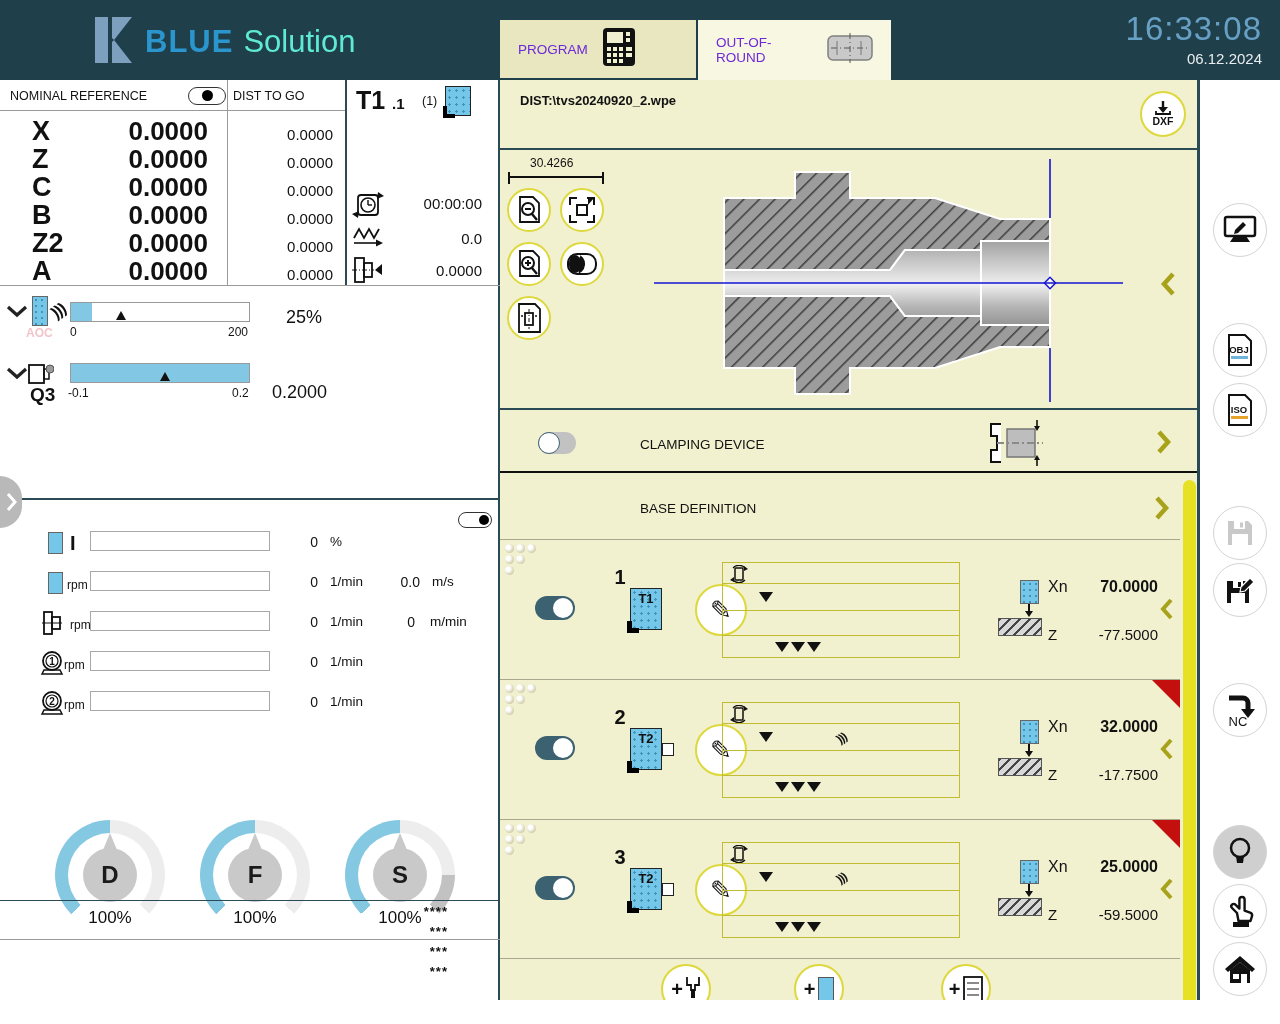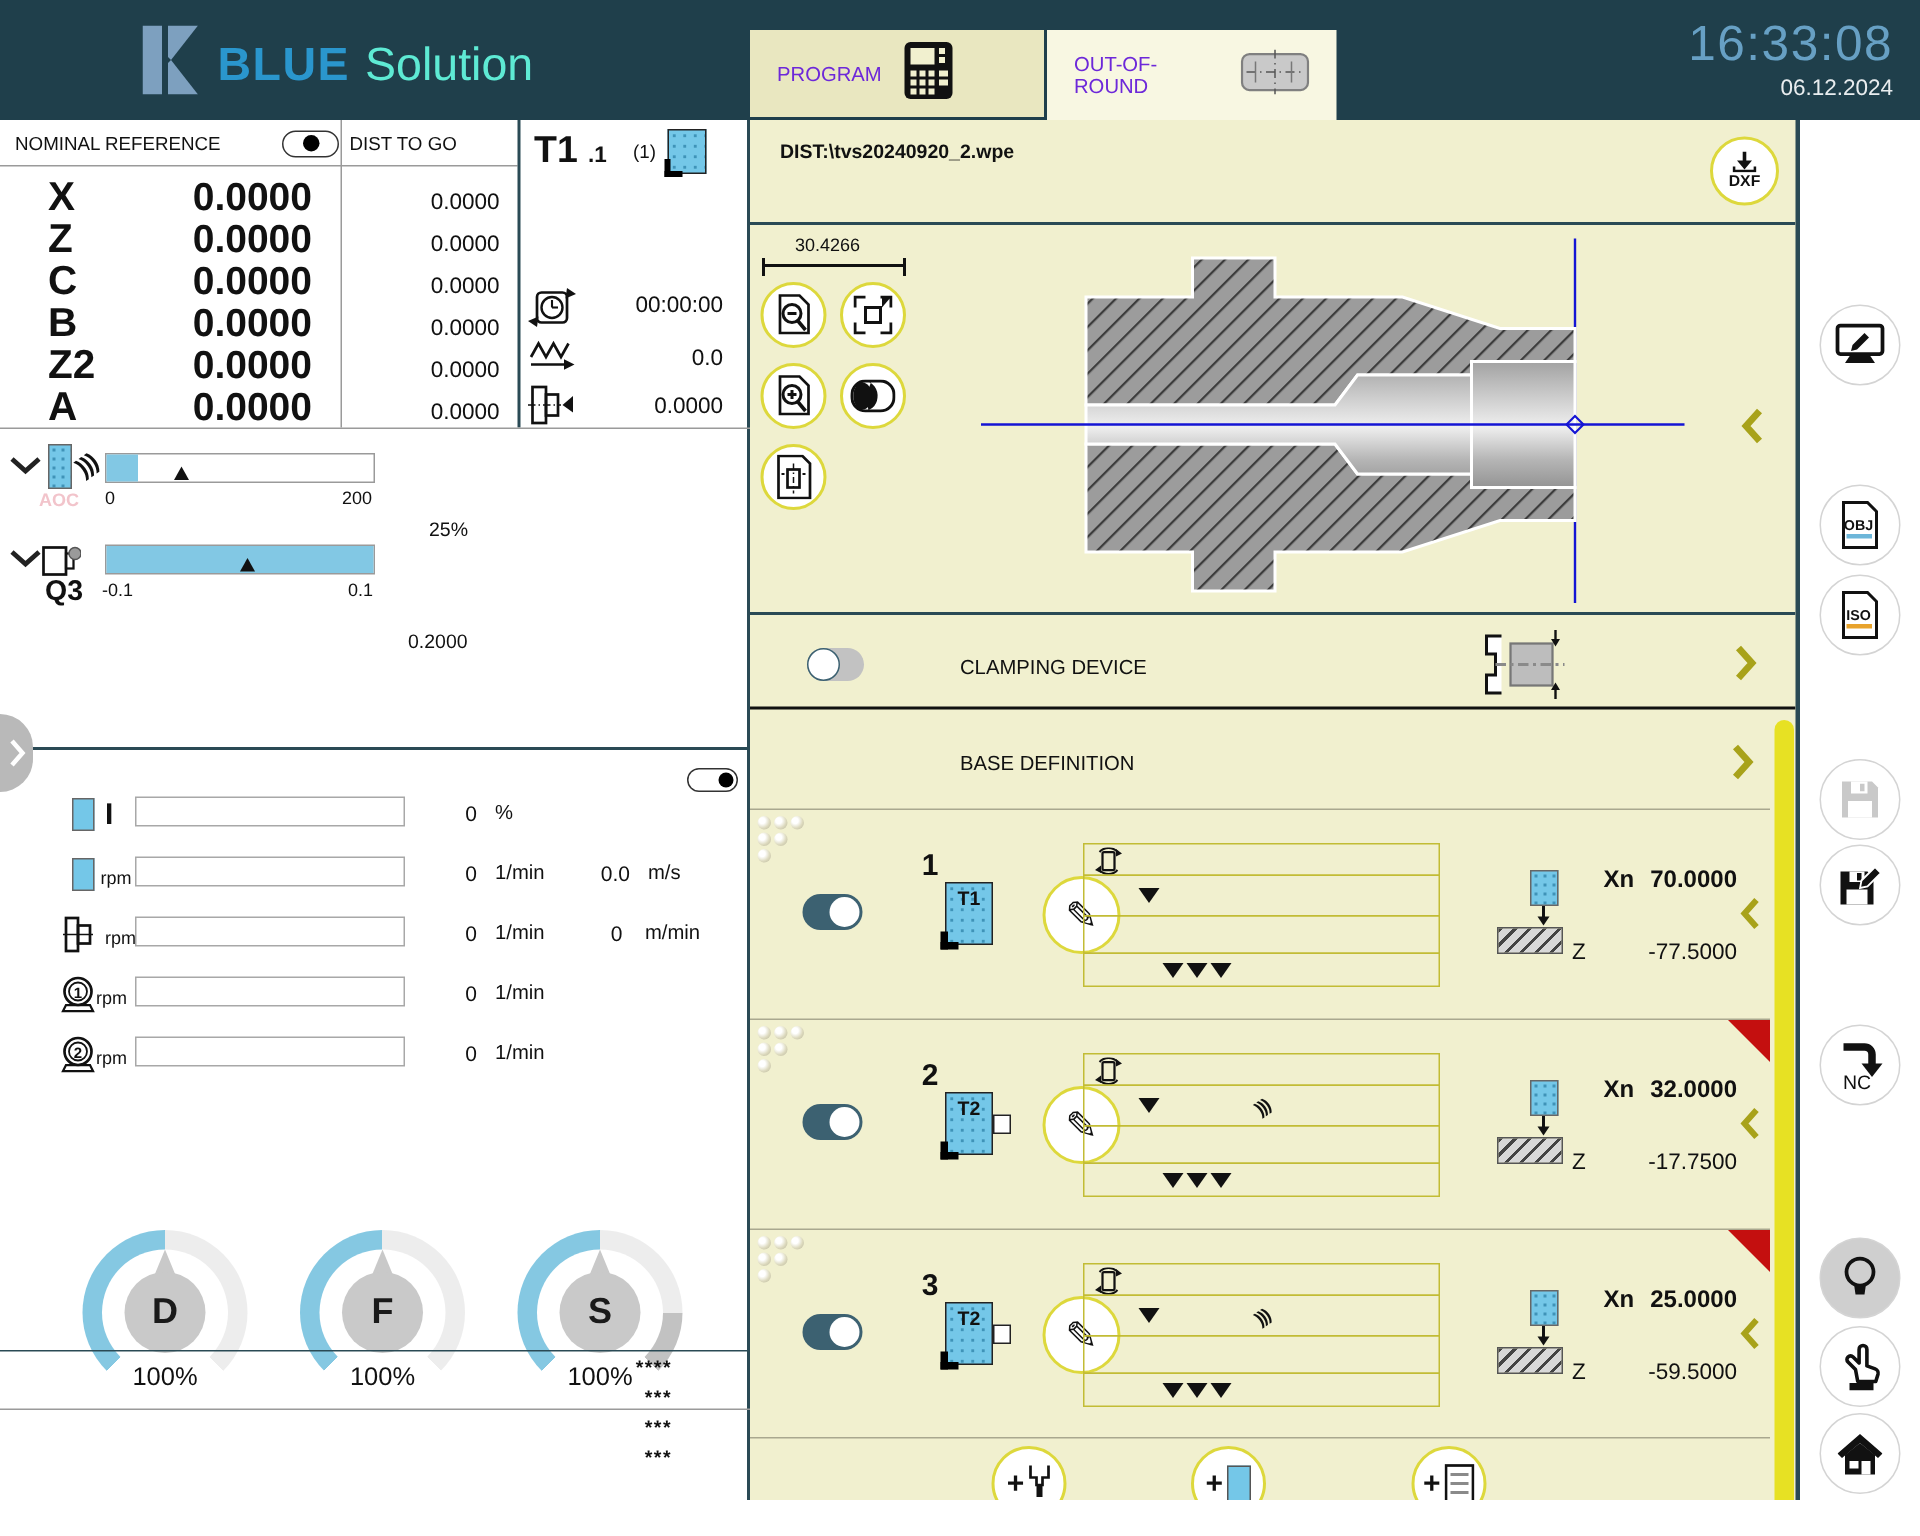--- a/index.html
+++ b/index.html
@@ -40,21 +40,21 @@
   .tool-chip .lbr { position:absolute; left:-3px; bottom:-3px; width:12px; height:12px;
     border-left:4px solid #000; border-bottom:4px solid #000; }
   .info-val { position:absolute; font-size:15px; text-align:right; width:110px; }
 
   
   .track { position:absolute; width:180px; height:20px; background:#fff; border:1px solid #9a9a9a; }
   .track .fill { position:absolute; left:0; top:0; bottom:0; background:#82c8e4; }
   .track .mark { position:absolute; bottom:1px; width:0; height:0;
     border-left:5px solid transparent; border-right:5px solid transparent; border-bottom:9px solid #111; }
   .tick { position:absolute; font-size:12px; }
-  .slider-val { position:absolute; font-size:13px;margin-top:38px; }
+  .slider-val { position:absolute; font-size:18px; }
   .aoc { font-size:12px; font-weight:bold; color:#f2c4cb; }
   .q3 { font-size:19px; font-weight:bold; color:#111; }
 
   
   .tgl { position:absolute; border-radius:999px; cursor:pointer; }
   .tgl i { position:absolute; border-radius:50%; }
   .tgl-on { width:40px; height:24px; background:#3c6171; }
   .tgl-on i { right:2px; top:2px; width:20px; height:20px; background:#fff; }
   .tgl-off { width:38px; height:22px; background:#c2c2c2; }
   .tgl-off i { left:0px; top:0px; width:22px; height:22px; background:#fff; border:1.5px solid #3c6171; }
@@ -85,21 +85,21 @@
     border-right:3px solid #2a4a55; overflow:hidden; }
   .yc { position:absolute; border-radius:50%; background:#fff; border:2px solid #ddd83c; display:flex;
     align-items:center; justify-content:center; cursor:pointer; }
   .chev svg { display:block; }
   .sec-label { position:absolute; font-size:13.5px; color:#111; }
   .bd-num { position:absolute; font-size:20px; font-weight:bold; width:30px; text-align:center; }
   .bd-panel-box { position:absolute; left:0; right:0; border:1px solid #c2bc35; }
   .tri-dn { display:inline-block; width:0; height:0; border-left:7px solid transparent; border-right:7px solid transparent; border-top:10px solid #111; }
   .waves { display:inline-block; font-weight:bold; font-size:12px; letter-spacing:-1px; transform:rotate(-35deg); }
   .hatch-rect { position:absolute; background:repeating-linear-gradient(135deg,#444 0 2px,#d8d8d8 2px 7px); border:1px solid #555; }
-  .xnz-lbl { position:absolute; font-size:16px; font-weight:bold;margin-left:21px; }
+  .xnz-lbl { position:absolute; font-size:16px; font-weight:normal; }
   .xnz-val { position:absolute; font-size:16px; font-weight:bold; text-align:right; width:110px; }
   .z-lbl { position:absolute; font-size:15px; }
   .z-val { position:absolute; font-size:15px; text-align:right; width:110px; }
   .row-divider { position:absolute; left:0; width:680px; height:1px; background:#a9a88f; }
   .alarm-tri { position:absolute; width:28px; height:28px; }
   .dotgrid { position:absolute; width:34px; height:34px; }
   .dotgrid b { position:absolute; width:9px; height:9px; border-radius:50%;
     background:radial-gradient(circle at 35% 35%, #fff 0 2px, #dcd9bd 60%, #b7b49a); }
   .tchip { position:absolute; width:32px; height:42px; background:#74c7e8; border:1.5px solid #222;
     background-image:radial-gradient(#3f93b8 1px, transparent 1.2px); background-size:7px 7px;
@@ -278,21 +278,21 @@
         <rect x="1" y="3" width="15" height="18" fill="#fff" stroke="#111" stroke-width="1.8"></rect>
         <rect x="16" y="7" width="5" height="10" fill="none" stroke="#111" stroke-width="1.5"></rect>
         <circle cx="22" cy="7" r="4" fill="#9a9a9a" stroke="#555"></circle>
       </svg></span>
     <span class="abs q3" style="left:30px;top:304px;">Q3</span>
     <div class="track" style="left:70px;top:283px;">
       <div class="fill" style="width:100%;"></div>
       <span class="mark" style="left:50%;"></span>
     </div>
     <span class="tick" style="left:68px;top:306px;">-0.1</span>
-    <span class="tick" style="left:232px;top:306px;">0.1</span>
+    <span class="tick" style="left:232px;top:306px;">0.2</span>
     <span class="slider-val" style="left:272px;top:302px;">0.2000</span>
 
     <div class="hline navy-line" style="left:0;top:418px;width:500px;height:2px;"></div>
 
     <span class="tgl tgl-line" style="left:458px;top:432px;width:34px;height:16px;">
         <i style="right:2px;width:10px;height:10px;"></i>
       </span>
 
     <span class="blue-sq" style="left:48px;top:452px;width:15px;height:22px;"></span>
     <span class="abs" style="left:70px;top:452px;font-size:20px;font-weight:bold;">I</span>

